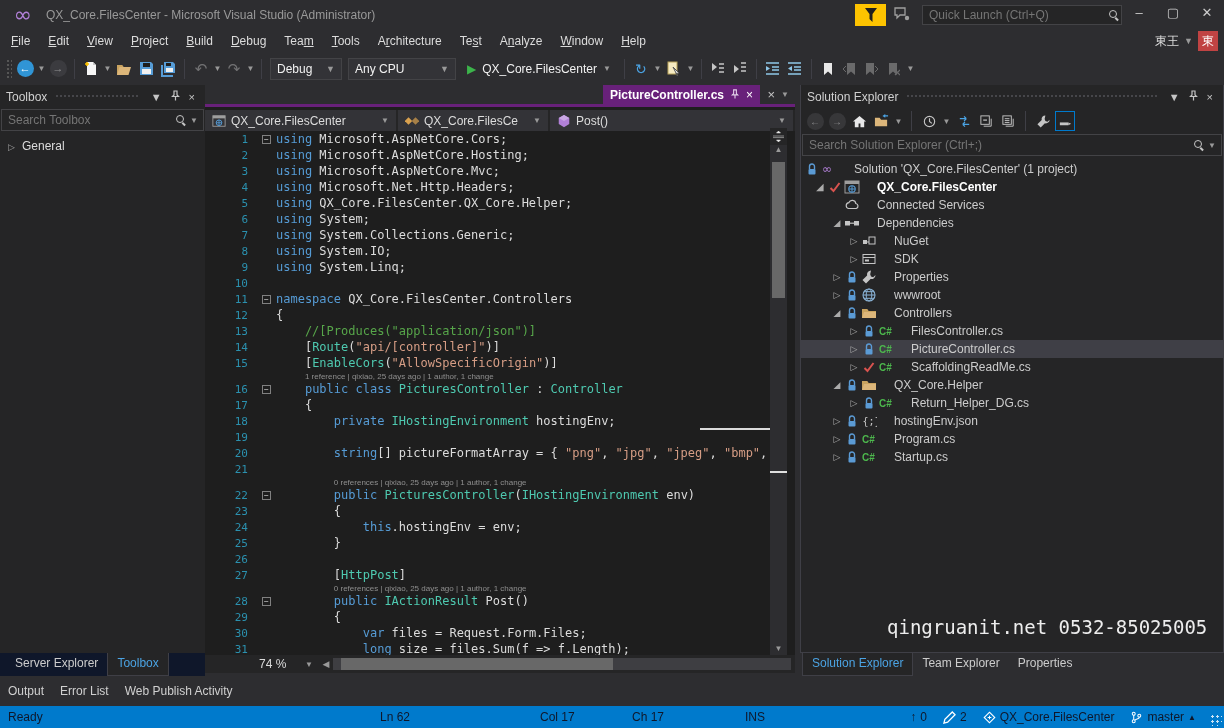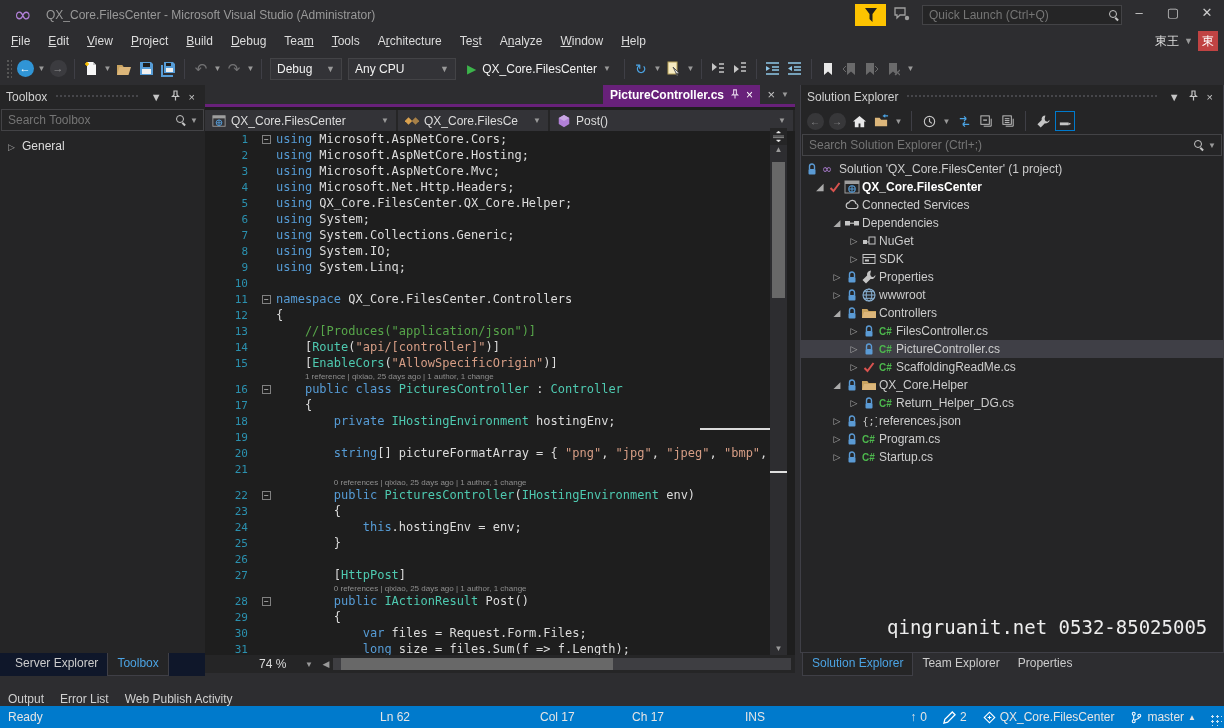--- a/index.html
+++ b/index.html
@@ -106,27 +106,27 @@
   .se-btn svg { width:15px; height:15px; }
   .se-btn.framed { border:1px solid #007ACC; }
   #se-search { margin:0 1px; }
   #se-tree { position:relative; margin-top:4px; height:408px; overflow:hidden; }
   .tree-row { height:18px; display:flex; align-items:center; color:#CCCCCC; }
   .tree-row.selected { background:#3F3F46; }
   .tree-row.bold { color:#FFFFFF; font-weight:bold; }
   .arrow-slot { width:14px; flex:0 0 14px; color:#ABABAB; font-size:9px; text-align:center; }
   .ticon { width:16px; height:16px; flex:0 0 16px; margin-right:1px; }
   .ticon svg { width:16px; height:16px; }
-  .tlabel { margin-left:1px; white-space:nowrap; }
+  .tlabel { margin-left:16px; white-space:nowrap; }
   #watermark { position:absolute; left:86px; top:531px; color:#EDEDED; font-family:"DejaVu Sans Mono",monospace; font-size:19px; white-space:nowrap; }
   #right-tabs { left:800px; top:653px; width:424px; height:23px; display:flex; padding-left:2px; background:#2D2D30; }
 
   
-  #bottom-tabs { left:0; top:676px; width:1224px; height:30px; display:flex; align-items:flex-end; padding-left:8px; gap:16px; background:#2D2D30; color:#D0D0D0; }
-  #statusbar { left:0; top:706px; width:1224px; height:22px; background:#007ACC; color:#e5e5e5; }
+  #bottom-tabs { left:0; top:676px; width:1224px; height:30px; display:flex; align-items:center; padding-left:8px; gap:16px; background:#2D2D30; color:#D0D0D0; }
+  #statusbar { left:0; top:706px; width:1224px; height:22px; background:#007ACC; color:#0f172a; }
   #statusbar .sb-item { position:absolute; top:4px; }
   #sb-right { position:absolute; right:28px; top:0; height:22px; display:flex; align-items:center; gap:16px; }
   #sb-grip { position:absolute; right:2px; bottom:2px; width:12px; height:12px; background-image:radial-gradient(rgba(255,255,255,.8) 1px, transparent 1.2px); background-size:5px 5px; }
   .sb-ico { display:flex; align-items:center; gap:4px; }
   .sb-ico svg { width:13px; height:13px; }
 </style>
 </head>
 <body>
 
 <div id="app">
@@ -662,21 +662,21 @@
         </div>
         <div class="tree-row" style="padding-left: 29px;">
           <span class="arrow-slot">▷</span>
           <span class="ticon"><svg viewBox="0 0 16 16">
               <path d="M5.5 8V5.5a2.5 2.5 0 0 1 5 0V8" fill="none" stroke="#5B9BD5" stroke-width="1.4"></path>
               <rect x="4.5" y="8" width="7" height="5.5" rx="1" fill="#5B9BD5"></rect>
             </svg></span>
           <span class="ticon"><svg viewBox="0 0 16 16">
               <text x="1.5" y="12" font-size="10" fill="#C5C5C5" font-family="DejaVu Sans Mono,monospace">{;}</text>
             </svg></span>
-          <span class="tlabel">references.json</span>
+          <span class="tlabel">hostingEnv.json</span>
         </div>
         <div class="tree-row" style="padding-left: 29px;">
           <span class="arrow-slot">▷</span>
           <span class="ticon"><svg viewBox="0 0 16 16">
               <path d="M5.5 8V5.5a2.5 2.5 0 0 1 5 0V8" fill="none" stroke="#5B9BD5" stroke-width="1.4"></path>
               <rect x="4.5" y="8" width="7" height="5.5" rx="1" fill="#5B9BD5"></rect>
             </svg></span>
           <span class="ticon"><svg viewBox="0 0 16 16">
               <text x="1" y="12" font-size="10" font-weight="bold" fill="#4DB84D" font-family="Liberation Sans,sans-serif">C#</text>
             </svg></span>

